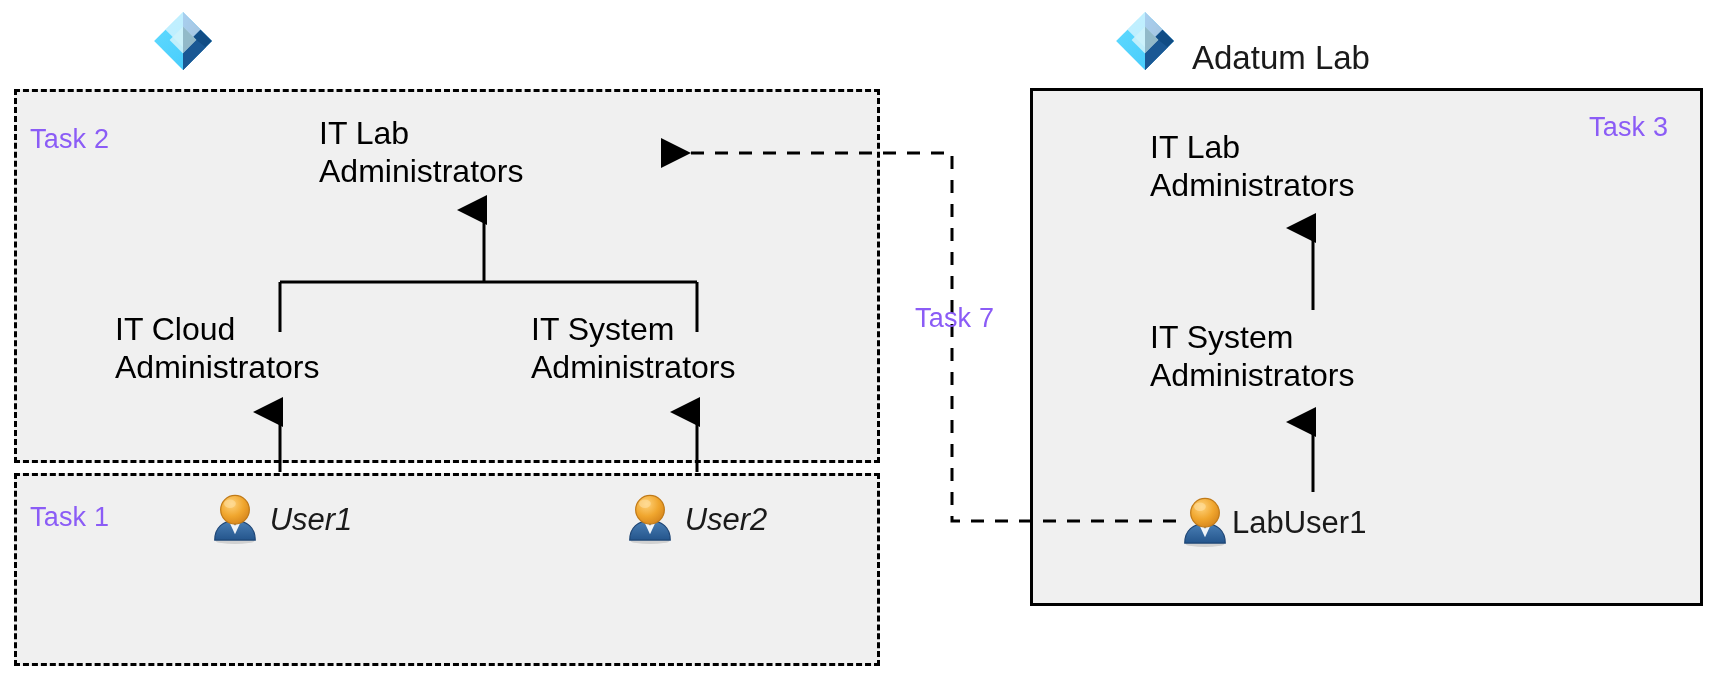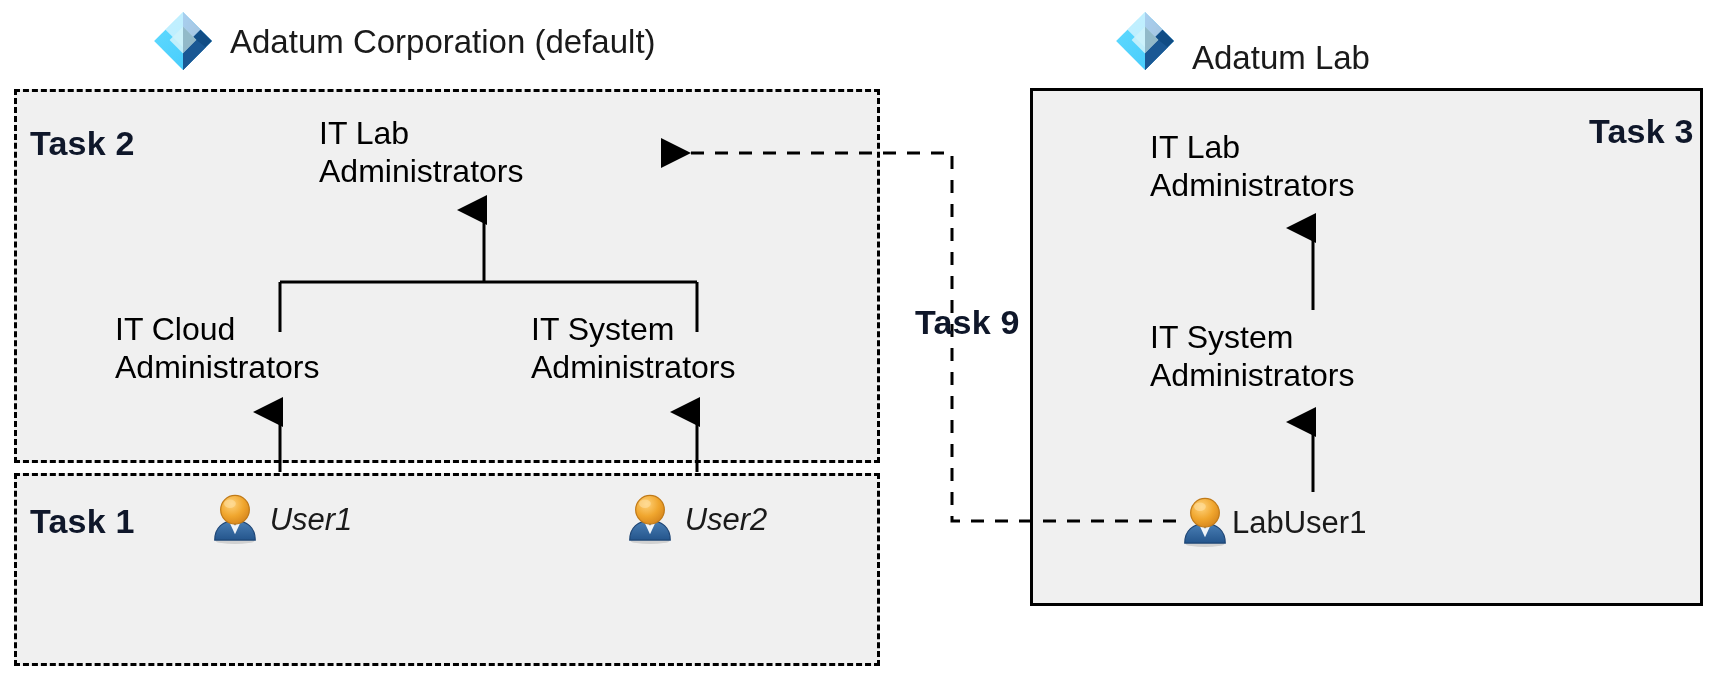--- a/index.html
+++ b/index.html
@@ -15,21 +15,21 @@
   .tenant-name{font-size:33px;color:#1a1a1a;line-height:1;white-space:nowrap;}
   .aad-logo{width:66px;height:66px;flex:0 0 66px;display:block;}
 
   
   .panel{position:absolute;background:#f0f0f0;box-sizing:border-box;}
   .panel.dashed{border:3px dashed #000;}
   .panel.solid{border:3px solid #000;}
 
   
   .task-label{
-    position:absolute;font-size:34px;font-weight:bold;color:#0f172a;
+    position:absolute;font-size:27px;font-weight:normal;color:#8b5cf6;
     letter-spacing:.2px;white-space:nowrap;line-height:1;
   }
   .task-label.ontop{background:transparent;z-index:9;}
 
   
   .node{
     position:absolute;text-align:left;font-size:32px;line-height:1.2;
     white-space:pre-line;color:#000000;
   }
 
@@ -71,21 +71,20 @@
         </linearGradient>
       </defs>
       <path d="M32 4 L60 32 L32 60 L4 32 Z" fill="url(#g1)"></path>
       <path d="M32 4 L60 32 L32 60 Z" fill="url(#g2)"></path>
       <path d="M32 4 L49 21 L32 38 L15 21 Z" fill="#ffffff" opacity="0.62"></path>
       <path d="M32 38 L49 21 L60 32 L32 60 Z" fill="#11497f" opacity="0.85"></path>
       <path d="M32 18 L45 31 L32 44 L19 31 Z" fill="#cdf2fb" opacity="0.9"></path>
       <path d="M32 18 L45 31 L32 44 Z" fill="#8fb6c6" opacity="0.95"></path>
       <path d="M32 44 L45 31 L54 38 L32 60 Z" fill="#1c5a96" opacity="0.9"></path>
     </svg>
-    <span class="tenant-name">Adatum Corporation (default)</span>
   </div>
 
   <div class="tenant-header" style="left:1112px;top:8px;align-items:flex-end;">
     <svg class="aad-logo" viewBox="0 0 64 64">
       <defs>
         <linearGradient id="g3" x1="0" y1="0" x2="1" y2="1">
           <stop offset="0" stop-color="#63dbff"></stop>
             <stop offset="1" stop-color="#3fc9fb"></stop>
         </linearGradient>
         <linearGradient id="g4" x1="0" y1="0" x2="1" y2="1">
@@ -103,21 +102,21 @@
     </svg>
     <span class="tenant-name">Adatum Lab</span>
   </div>
 
   <div class="task-label ontop" style="left:30px;top:126px;">Task 2</div>
 
   <div class="task-label ontop" style="left:30px;top:504px;">Task 1</div>
 
   <div class="task-label ontop" style="left:1589px;top:114px;">Task 3</div>
 
-  <div class="task-label ontop" style="left:915px;top:305px;">Task 9</div>
+  <div class="task-label ontop" style="left:915px;top:305px;">Task 7</div>
 
   <div class="node" style="left:319px;top:114px;width:330px;">IT Lab
 Administrators</div>
 
   <div class="node" style="left:115px;top:310px;width:330px;">IT Cloud
 Administrators</div>
 
   <div class="node" style="left:531px;top:310px;width:330px;">IT System
 Administrators</div>
 

